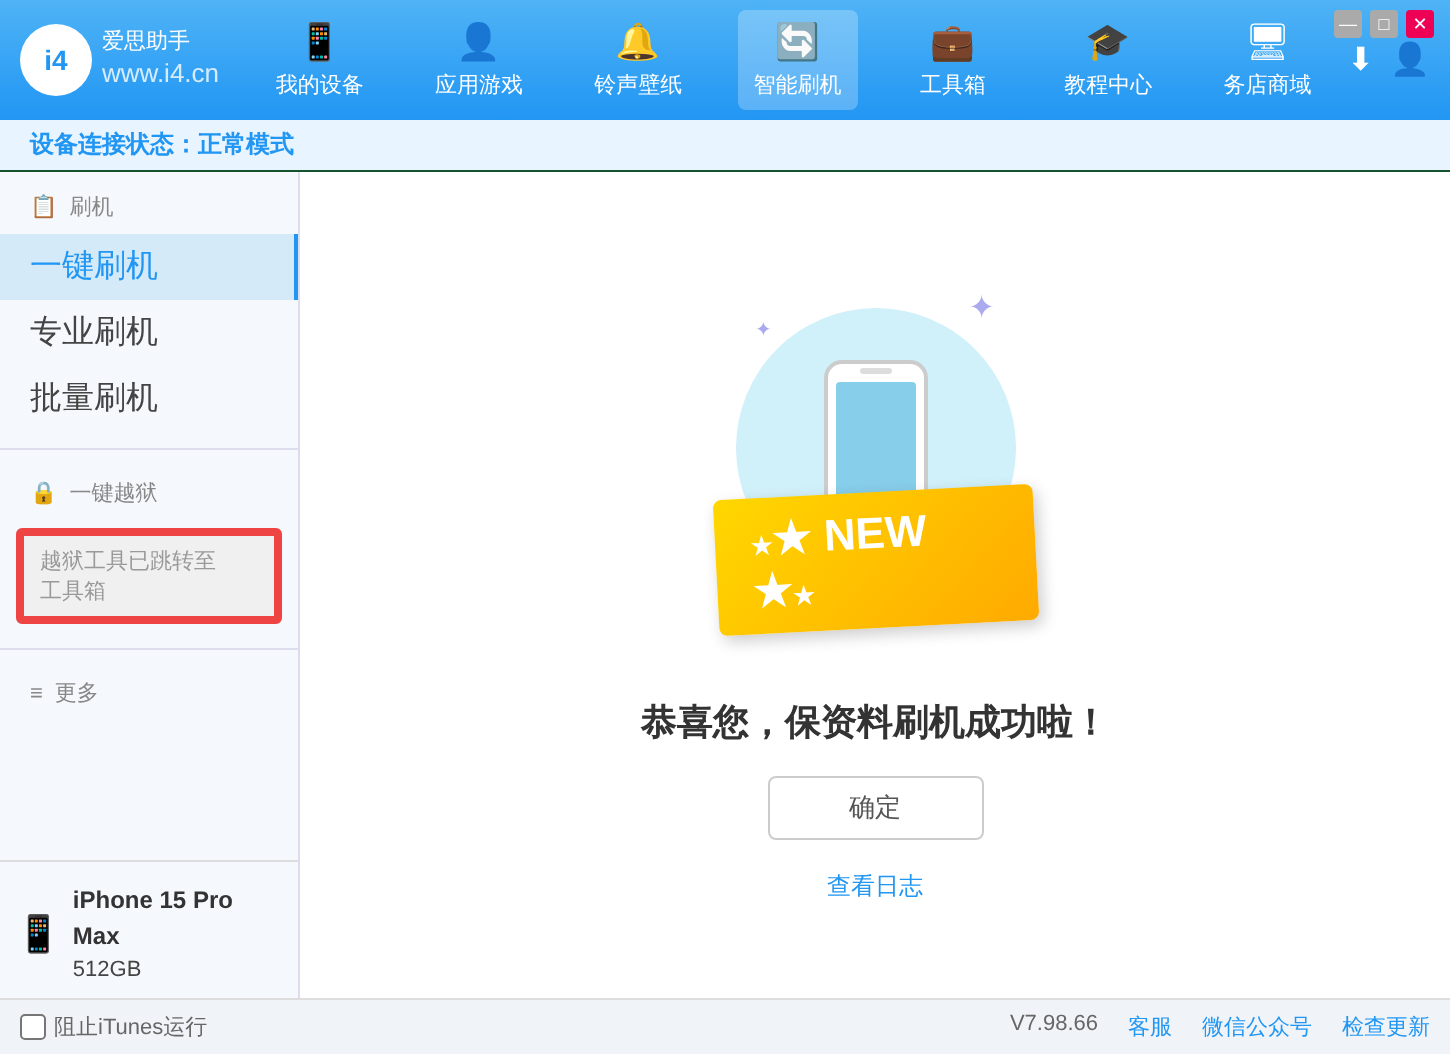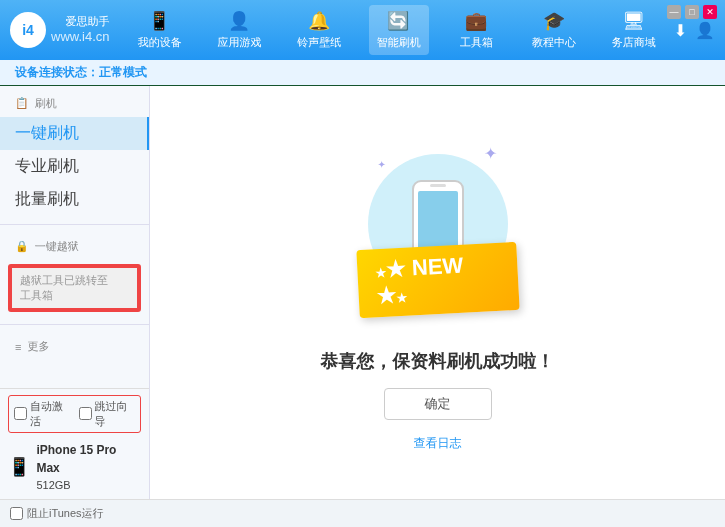--- a/index.html
+++ b/index.html
@@ -1,20 +1,20 @@
 <!DOCTYPE html>
 <html><head>
   <meta charset="utf-8">
   <style>
     * { margin: 0; padding: 0; box-sizing: border-box; }
     body { width: 725px; height: 527px; font-family: 'Microsoft YaHei', Arial, sans-serif; font-size: 12px; background: #f0f0f0; overflow: hidden; }
 
     
     .header { background: linear-gradient(180deg, #4fb3f6 0%, #2196f3 100%); height: 60px; display: flex; align-items: center; padding: 0 10px; color: white; }
-    .logo-area { display: flex; align-items: center; gap: 5px; width: 110px; text-align: right; }
+    .logo-area { display: flex; align-items: center; gap: 5px; width: 110px; }
     .logo-circle { width: 36px; height: 36px; background: white; border-radius: 50%; display: flex; align-items: center; justify-content: center; font-size: 14px; font-weight: bold; color: #2196f3; }
     .logo-text { font-size: 11px; color: white; line-height: 1.3; }
     .nav-tabs { display: flex; flex: 1; justify-content: space-around; align-items: center; }
     .nav-tab { display: flex; flex-direction: column; align-items: center; gap: 3px; color: white; cursor: pointer; padding: 5px 8px; border-radius: 4px; min-width: 56px; }
     .nav-tab.active { background: rgba(255,255,255,0.25); }
     .nav-icon { font-size: 18px; }
     .nav-label { font-size: 11px; }
     .header-right { display: flex; align-items: center; gap: 8px; }
     .header-btn { color: white; font-size: 16px; cursor: pointer; }
 
@@ -163,30 +163,20 @@
         <div class="sidebar-section">
           <div class="sidebar-item section-header">
             <span>≡</span>
             <span>更多</span>
           </div>
 
         </div>
       </div>
 
       <div class="sidebar-bottom">
-        <div style="border: 1.5px solid #e44; border-radius: 3px; padding: 3px 5px; display: inline-flex; gap: 8px; align-items: center; margin-bottom: 4px;">
-          <label style="display:flex; align-items:center; gap:3px; font-size:11px; color:#555; cursor:pointer;">
-            <input type="checkbox" style="">
-            <span>自动激活</span>
-          </label>
-          <label style="display:flex; align-items:center; gap:3px; font-size:11px; color:#555; cursor:pointer;">
-            <input type="checkbox" style="">
-            <span>跳过向导</span>
-          </label>
-        </div>
         <div class="device-info">
           <span class="device-icon">📱</span>
           <div class="device-details">
             <div class="device-name">iPhone 15 Pro Max</div>
             <div>512GB</div>
           </div>
         </div>
       </div>
     </div>
 
@@ -216,15 +206,21 @@
         <a class="log-link" href="#">查看日志</a>
       </div>
     </div>
   </div>
 
   <div class="bottom-bar">
     <label style="display:flex; align-items:center; gap:4px; cursor:pointer;">
       <input type="checkbox" style="">
       <span>阻止iTunes运行</span>
     </label>
+    <div class="version-info">
+      <span>V7.98.66</span>
+      <span style="cursor:pointer; color:#2196f3;">客服</span>
+      <span style="cursor:pointer; color:#2196f3;">微信公众号</span>
+      <span style="cursor:pointer; color:#2196f3;">检查更新</span>
+    </div>
   </div>
 
 </div>
 
 </body></html>

